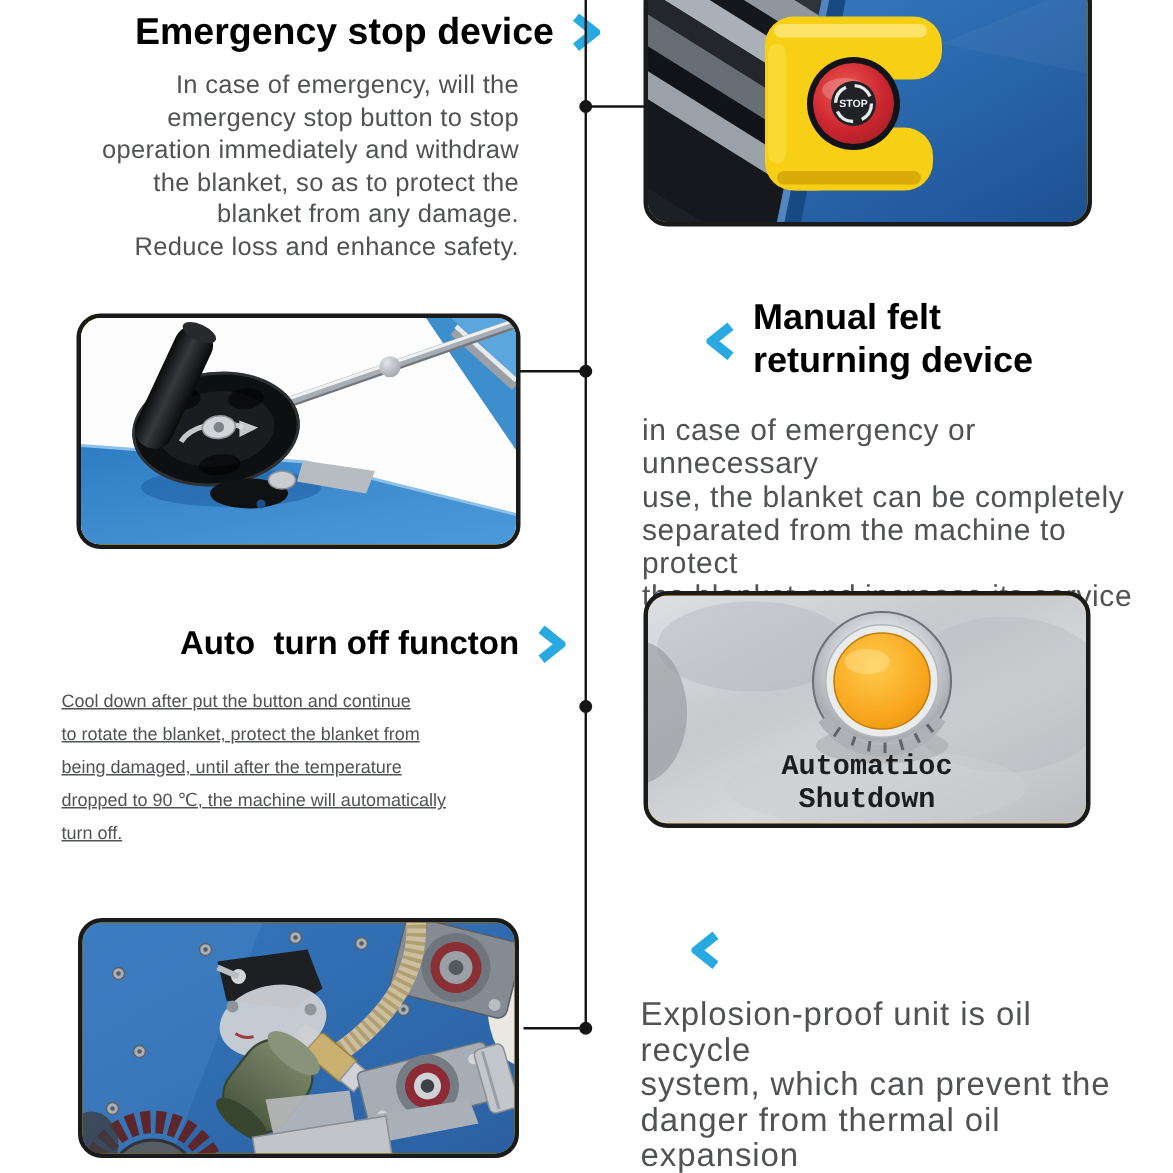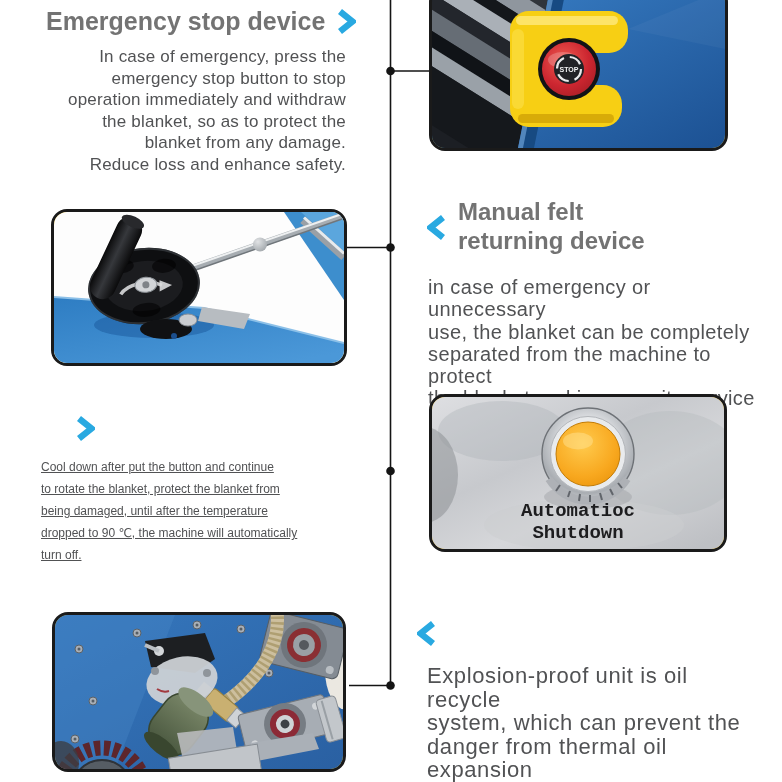--- a/index.html
+++ b/index.html
@@ -4,21 +4,21 @@
 <style>
   html,body{margin:0;padding:0;}
   body{
     width:782px;height:782px;position:relative;overflow:hidden;
     background:#ffffff;
     font-family:"Liberation Sans","DejaVu Sans",sans-serif;
   }
   
   .feat-title{
     position:absolute;display:flex;align-items:center;gap:12px;
-    color:#737373;font-weight:bold;white-space:pre-line;
+    color:#000000;font-weight:bold;white-space:pre-line;margin-left:44px;
   }
   .feat-title .t{white-space:pre-line;}
   .title-emergency{left:46px;top:7px;font-size:25px;}
   .title-manual{left:427px;top:197px;font-size:24px;line-height:29px;align-items:center;}
   .title-manual .chev{margin-top:3px;}
   .title-auto{left:76px;top:416px;font-size:22px;}
   .title-auto .t{white-space:pre;}
   .title-more{left:417px;top:621px;font-size:26px;}
   .chev{flex:0 0 auto;display:block;}
   
@@ -65,21 +65,21 @@
   <circle cx="390.5" cy="471" r="4.3" fill="#141414"></circle>
   <circle cx="390.5" cy="685.5" r="4.3" fill="#141414"></circle>
 </svg>
 
 <div class="feat-title title-emergency">
   <span class="t">Emergency stop device</span>
   <svg class="chev" width="19" height="25" viewBox="0 0 19 25">
     <path d="M3,2.5 L15.5,12.5 L3,22.5" fill="none" stroke="#29a9e1" stroke-width="6.4" stroke-linejoin="miter"></path>
   </svg>
 </div>
-<div class="para para-emergency">In case of emergency, press the
+<div class="para para-emergency">In case of emergency, will the
 emergency stop button to stop
 operation immediately and withdraw
 the blanket, so as to protect the
 blanket from any damage.
 Reduce loss and enhance safety.</div>
 
 <div class="photo" id="photo-emergency">
   <svg viewBox="0 0 293 159">
     <defs>
       <linearGradient id="p1bg" x1="0" y1="0" x2="1" y2="1">
@@ -198,20 +198,21 @@
     </g>
     <g>
       <ellipse cx="112" cy="117" rx="26" ry="10" fill="#101113"></ellipse>
       <ellipse cx="134" cy="108" rx="9" ry="6" fill="#caccd0" stroke="#8d9196" stroke-width="1"></ellipse>
       <circle cx="120" cy="124" r="3" fill="#1b4f8e"></circle>
     </g>
   </svg>
 </div>
 
 <div class="feat-title title-auto">
+  <span class="t">Auto  turn off functon</span>
   <svg class="chev" width="19" height="25" viewBox="0 0 19 25">
     <path d="M3,2.5 L15.5,12.5 L3,22.5" fill="none" stroke="#29a9e1" stroke-width="6.4" stroke-linejoin="miter"></path>
   </svg>
 </div>
 <div class="para para-auto">Cool down after put the button and continue
 to rotate the blanket, protect the blanket from
 being damaged, until after the temperature
 dropped to 90 ℃, the machine will automatically
 turn off.</div>
 

